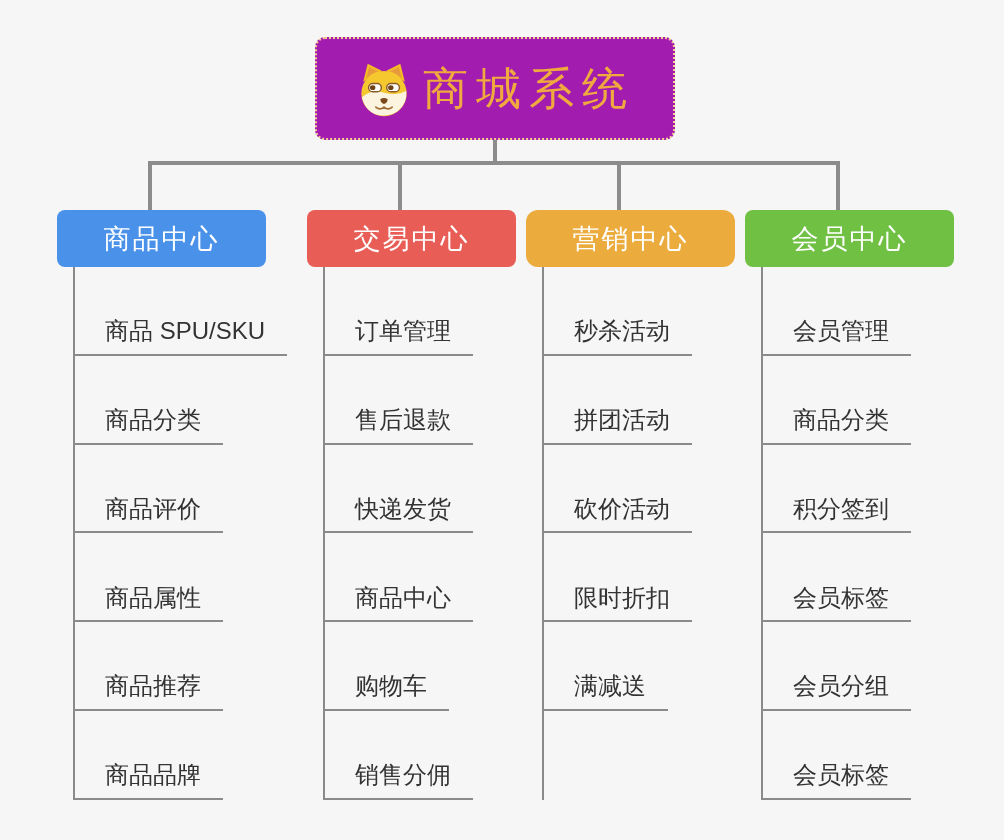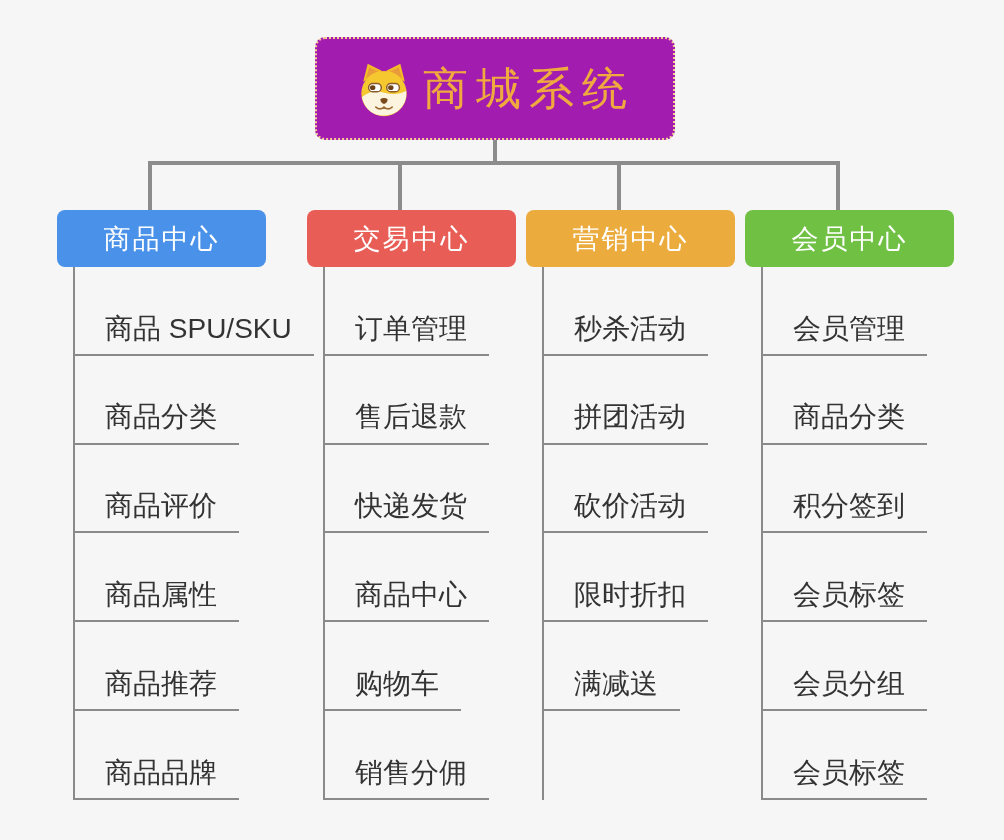--- a/index.html
+++ b/index.html
@@ -38,21 +38,21 @@
     white-space:nowrap;
   }
 
   
   .trunk{position:absolute;width:2px;background:#8A8A8A;}
   .col{position:absolute;top:267px;}
   .row{height:88.8px;display:flex;align-items:flex-end;}
   .row .label{
     border-bottom:2px solid #8A8A8A;
     padding:0 22px 9px 32px;
-    font-size:28px;color:#333333;
+    font-size:24px;color:#333333;
     white-space:nowrap;line-height:1.15;
   }
 </style>
 </head>
 <body>
 
 <div class="canvas">
 
   <div class="root-node">
     <svg class="root-logo" viewBox="0 0 64 64" aria-hidden="true">
@@ -123,21 +123,21 @@
         <div class="row">
           <div class="label">商品中心</div>
         </div>
         <div class="row">
           <div class="label">购物车</div>
         </div>
         <div class="row">
           <div class="label">销售分佣</div>
         </div>
       </div>
-      <div class="branch-header" style="left: 526px; background: rgb(235, 171, 61);">营销中心</div>
+      <div class="branch-header" style="left: 526px; background: rgb(235, 171, 61); border-radius: 12px;">营销中心</div>
       <div class="trunk" style="left: 542px; top: 267px; height: 532.8px;"></div>
       <div class="col" style="left: 542px;">
         <div class="row">
           <div class="label">秒杀活动</div>
         </div>
         <div class="row">
           <div class="label">拼团活动</div>
         </div>
         <div class="row">
           <div class="label">砍价活动</div>

